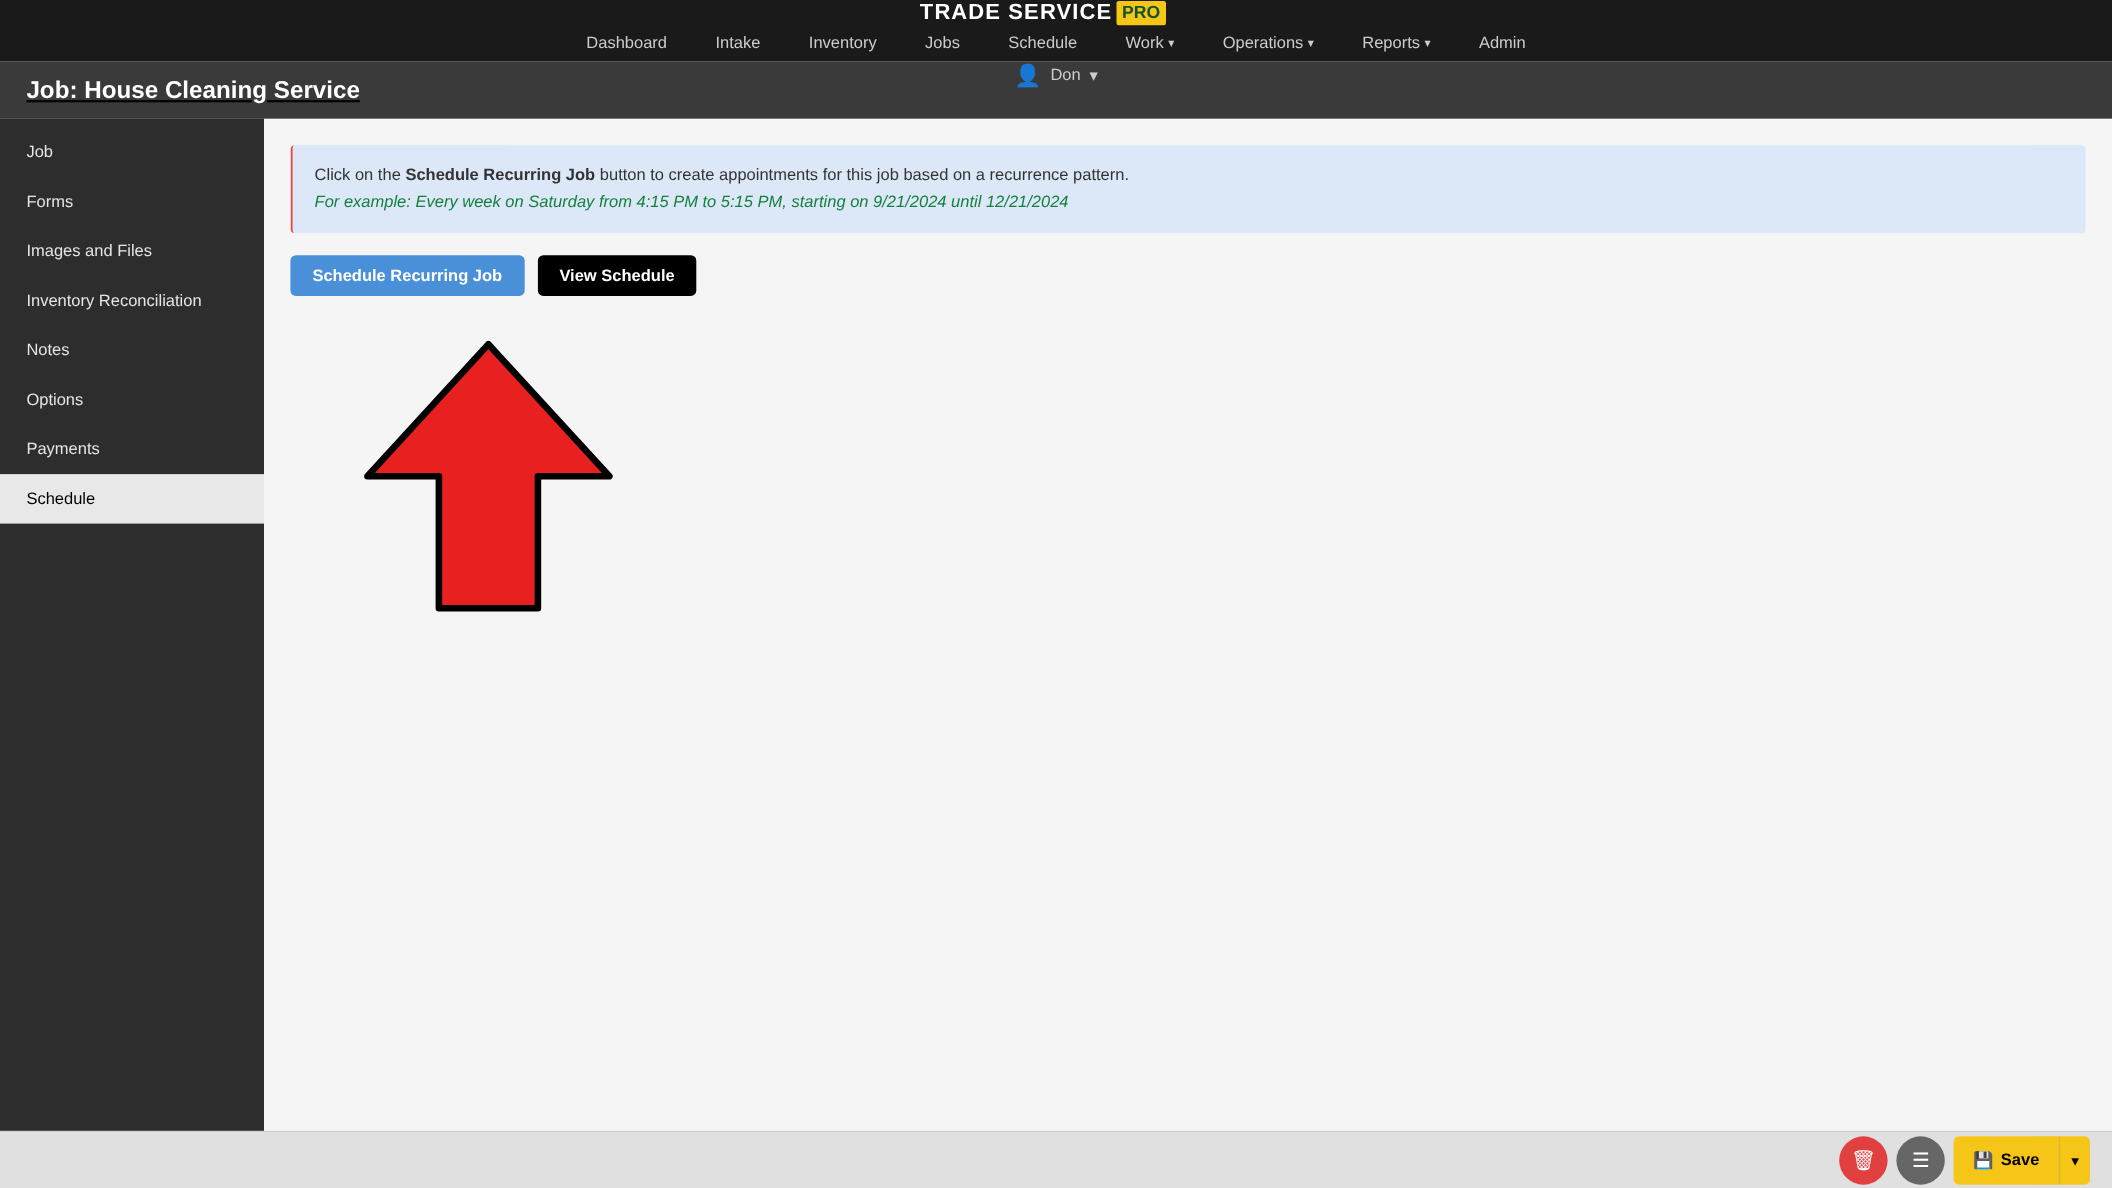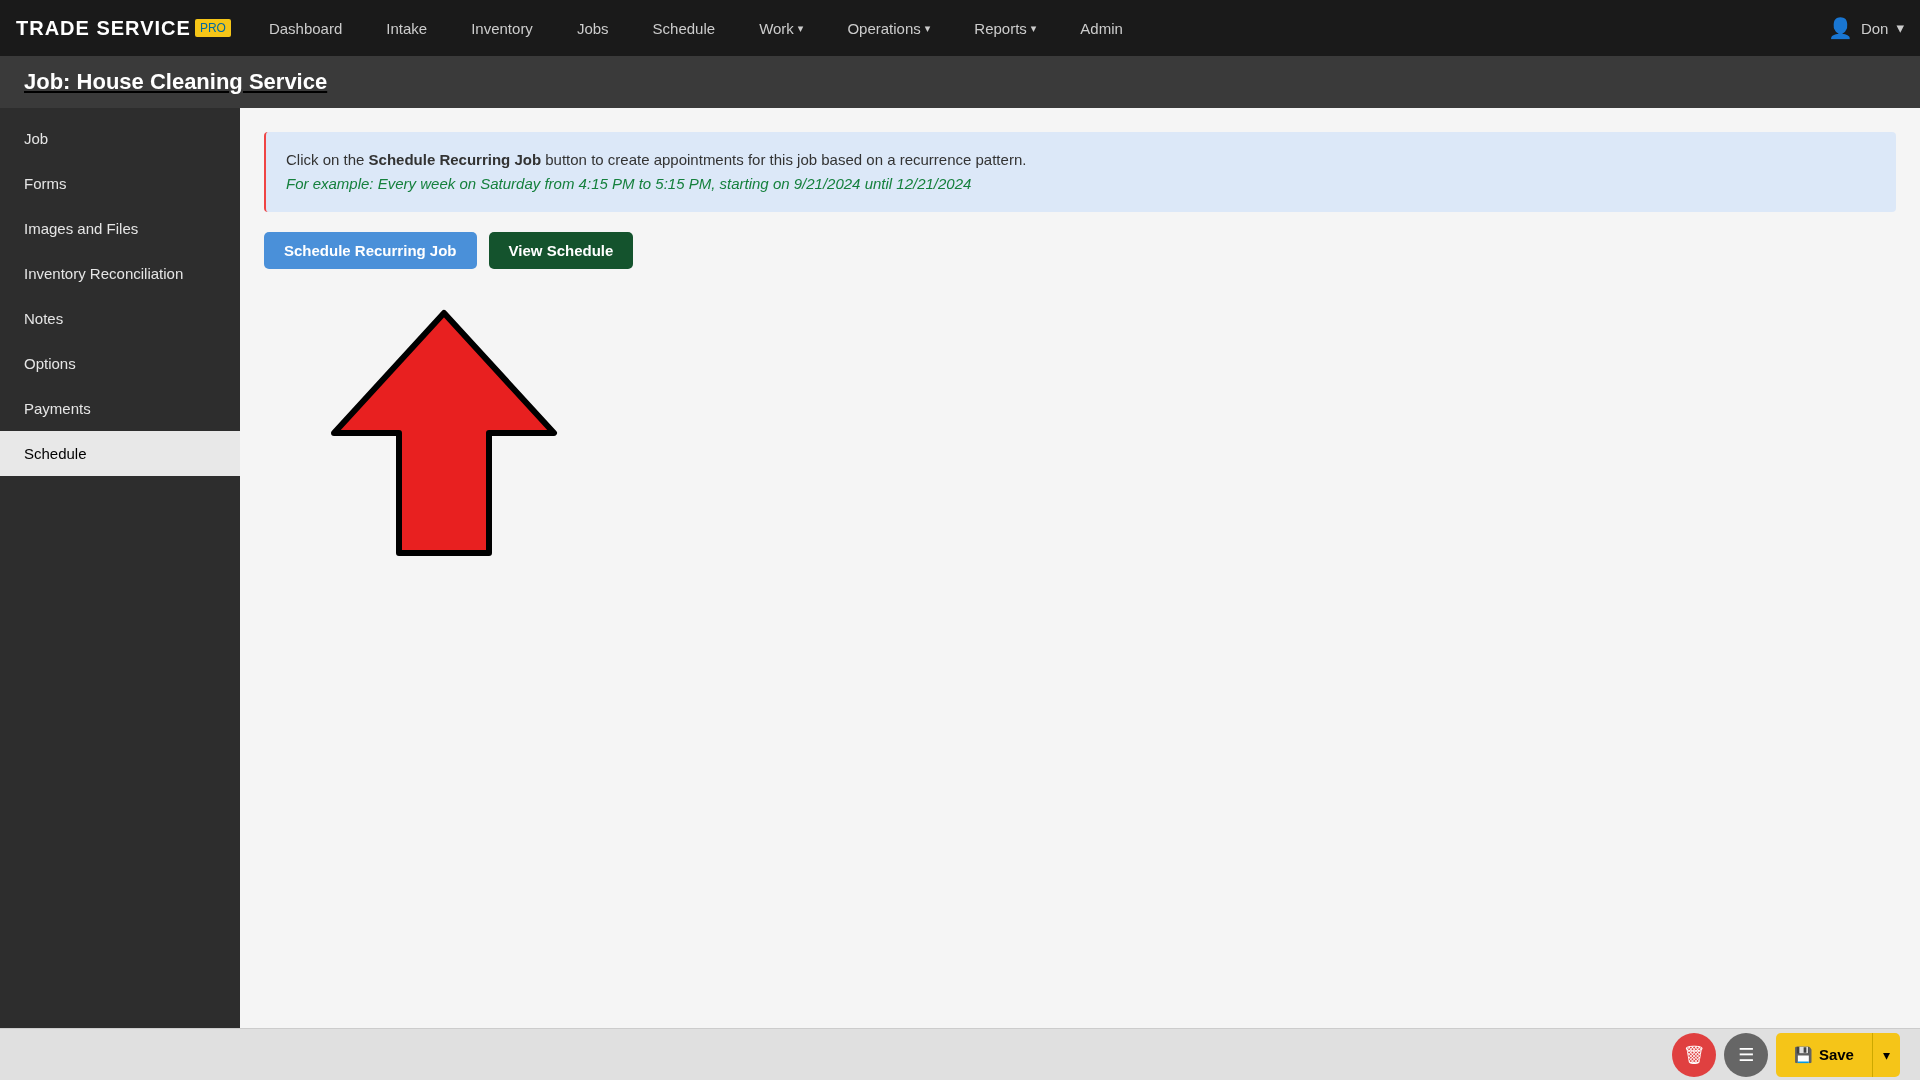--- a/index.html
+++ b/index.html
@@ -6,37 +6,38 @@
     body { font-family: 'Segoe UI', Arial, sans-serif; background: #f0f0f0; width: 1920px; height: 1080px; overflow: hidden; }
 
     
     .top-nav {
       background: #1a1a1a;
       height: 56px;
       display: flex;
       align-items: center;
       padding: 0 16px;
       gap: 0;
+      flex-direction: column;
     }
     .logo-container {
       display: flex;
       align-items: center;
       margin-right: 24px;
     }
     .logo-text {
       color: #ffffff;
       font-size: 20px;
       font-weight: 700;
       letter-spacing: 1px;
     }
     .logo-pro {
       background: #f5c518;
-      color: #0369a1;
-      font-size: 12px;
-      font-weight: 400;
+      color: #14532d;
+      font-size: 16px;
+      font-weight: 700;
       padding: 2px 5px;
       margin-left: 4px;
       border-radius: 2px;
     }
     .nav-links {
       display: flex;
       align-items: center;
       gap: 16px;
       flex: 1;
     }
@@ -138,21 +139,21 @@
       background: #4a90d9;
       color: #fff;
       border: none;
       padding: 10px 20px;
       font-size: 15px;
       font-weight: 600;
       border-radius: 5px;
       cursor: pointer;
     }
     .btn-secondary {
-      background: #14532d;
+      background: #000000;
       color: #fff;
       border: none;
       padding: 10px 20px;
       font-size: 15px;
       font-weight: 600;
       border-radius: 5px;
       cursor: pointer;
     }
 
     

